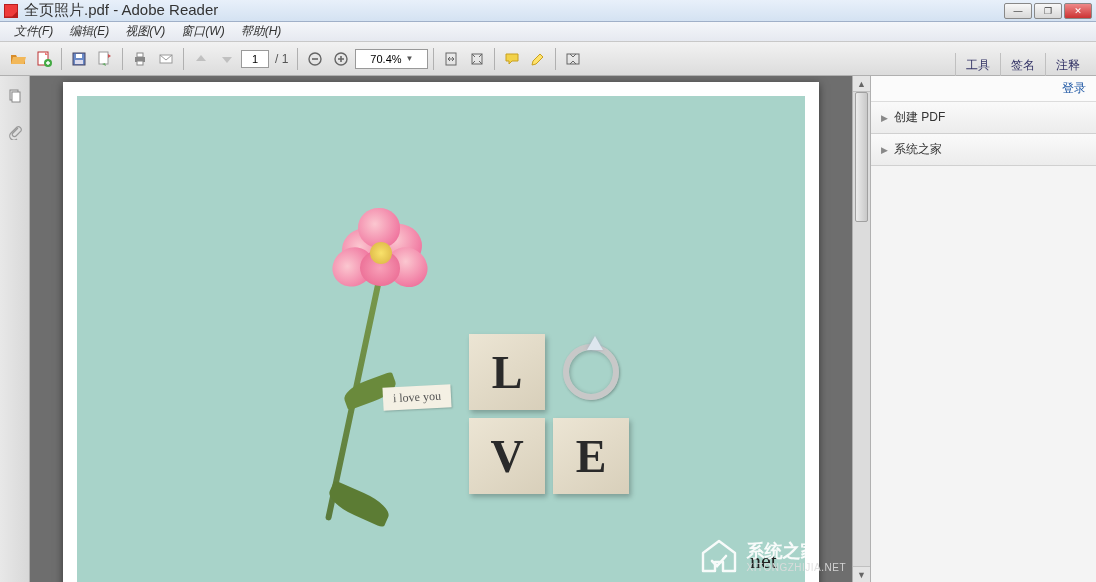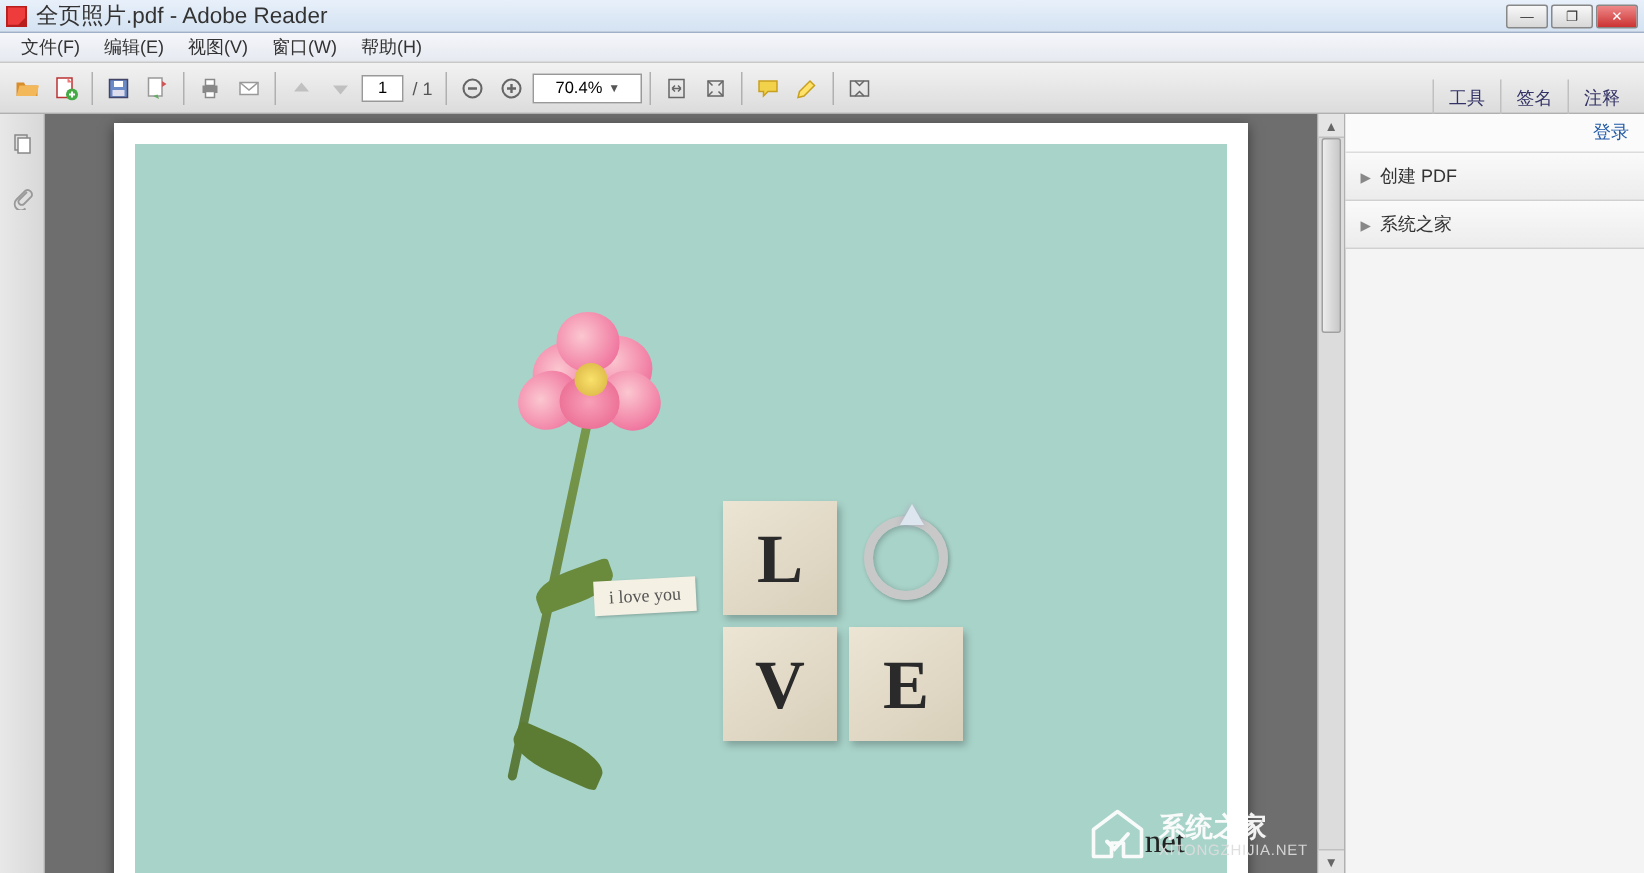--- a/index.html
+++ b/index.html
@@ -9,21 +9,21 @@
     .titlebar { height: 22px; background: linear-gradient(#e8f0fa, #d4e2f2); display: flex; align-items: center; padding: 0 4px; border-bottom: 1px solid #a0b0c8; }
     .titlebar-icon { width: 14px; height: 14px; background: #b81e1e; margin-right: 6px; display: inline-block; position: relative; }
     .titlebar-icon::after { content:""; position:absolute; top:1px; left:1px; width:12px; height:12px; background:#ee3b3b; clip-path: polygon(0 0,100% 0,100% 60%,60% 100%,0 100%); }
     .titlebar-text { color:#333; font-size:15px; flex:1; }
     .window-controls { display:flex; gap:2px; }
     .wc-btn { width:28px; height:16px; border:1px solid #888; background:linear-gradient(#f8f8f8,#d8d8d8); display:flex; align-items:center; justify-content:center; font-size:9px; color:#333; cursor:pointer; border-radius:2px; }
     .wc-close { background:linear-gradient(#e88,#c33); color:#fff; }
     
     
     .menubar { height:20px; background:linear-gradient(#f4f6fa,#e6e9f0); display:flex; align-items:center; padding:0 6px; border-bottom:1px solid #c8c8c8; }
-    .menu-item { padding:2px 8px; color:#333; cursor:pointer; }
+    .menu-item { padding:2px 8px; color:#333; cursor:pointer;font-style:italic; }
     
     
     .toolbar { height:34px; background:linear-gradient(#f2f2f2,#dcdcdc); border-bottom:1px solid #b0b0b0; display:flex; align-items:center; padding:0 6px; }
     .tb-group { display:flex; align-items:center; gap:2px; }
     .tb-sep { width:1px; height:22px; background:#b0b0b0; margin:0 5px; }
     .tb-btn { width:24px; height:24px; display:flex; align-items:center; justify-content:center; border:1px solid transparent; border-radius:2px; cursor:pointer; color:#555; }
     .page-input { width:28px; height:18px; border:1px solid #999; text-align:center; font-size:11px; background:#fff; }
     .page-total { color:#555; padding:0 4px; }
     .zoom-select { height:20px; border:1px solid #999; font-size:11px; background:#fff; padding:0 14px; display:flex; align-items:center; gap:4px; cursor:pointer; }
     .toolbar-right { margin-left:auto; display:flex; align-items:center;margin-top:13px; }
@@ -69,21 +69,21 @@
     .diamond{position:absolute;top:-14px;left:18px;width:0;height:0;border-left:8px solid transparent;border-right:8px solid transparent;border-bottom:14px solid #dde6ee;filter:drop-shadow(0 0 2px #aab);}
     .nettext{position:absolute;right:28px;bottom:14px;font-family:Georgia,serif;font-size:22px;color:#222;font-weight:500;}
     
     
     .doc-scroll { width:18px; background:#dcdcdc; border-left:1px solid #b0b0b0; position:relative; }
     .ds-up,.ds-down{height:16px;background:#e4e4e4;display:flex;align-items:center;justify-content:center;color:#666;font-size:9px;cursor:pointer;border-bottom:1px solid #c0c0c0;}
     .ds-down{position:absolute;bottom:0;width:100%;border-top:1px solid #c0c0c0;border-bottom:none;}
     .ds-thumb{position:absolute;top:16px;left:2px;right:2px;height:130px;background:linear-gradient(to right,#ececec,#c8c8c8);border:1px solid #a0a0a0;border-radius:2px;}
     
     
-    .rightpanel { width:200px; background:#f4f4f4; border-left:1px solid #b0b0b0; display:flex; flex-direction:column; }
+    .rightpanel { width:226px; background:#f4f4f4; border-left:1px solid #b0b0b0; display:flex; flex-direction:column; }
     .rp-login { text-align:right; padding:4px 10px; color:#2159a5; cursor:pointer; border-bottom:1px solid #dcdcdc; background:#fbfbfb; }
     .rp-item { padding:7px 10px; background:linear-gradient(#fafafa,#ececec); border-bottom:1px solid #d0d0d0; display:flex; align-items:center; gap:6px; cursor:pointer; color:#333; }
     .rp-arrow { color:#888; font-size:9px; }
     
     
     .watermark { position:absolute; right:6px; bottom:6px; display:flex; align-items:center; gap:8px; color:#eee; font-size:14px; pointer-events:none; opacity:.92; }
     .wm-logo { width:40px; height:38px; }
     .wm-text { display:flex; flex-direction:column; line-height:1.15; }
     .wm-cn { font-size:18px; font-weight:bold; color:#fff; }
     .wm-url { font-size:10px; color:#ddd; letter-spacing:.5px; }

